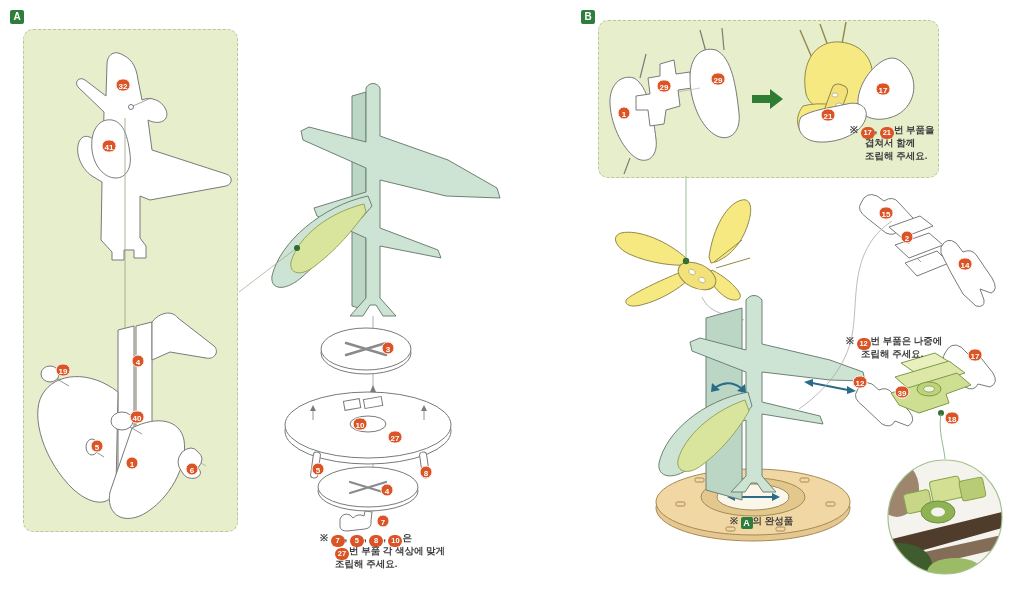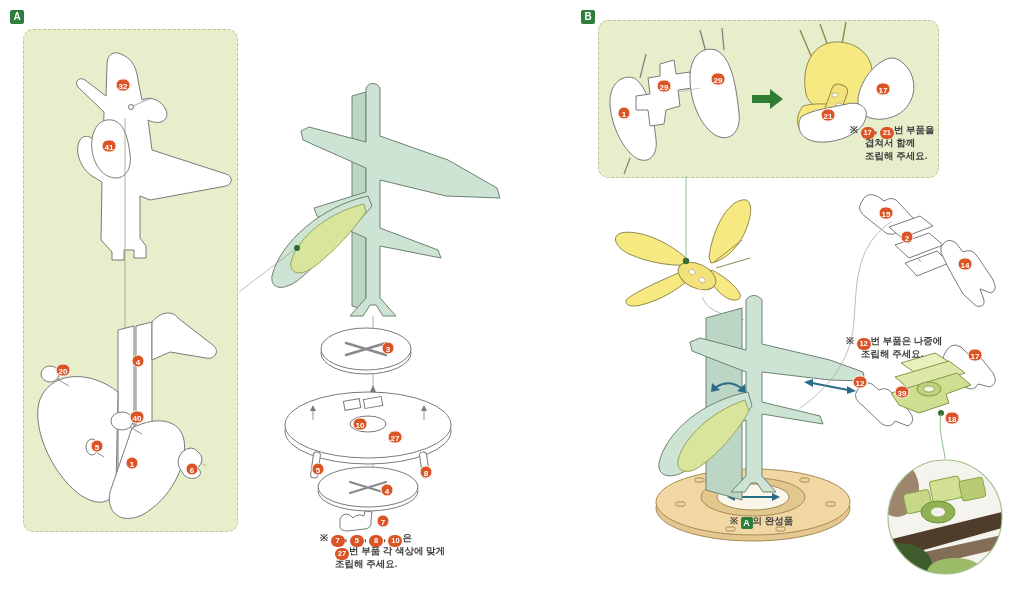--- a/index.html
+++ b/index.html
@@ -223,21 +223,21 @@
         </g>
         <ellipse cx="938" cy="512" rx="17" ry="11" fill="#8fb254" stroke="#6d9039"></ellipse>
         <ellipse cx="938" cy="512" rx="7" ry="4.5" fill="#f5f3ee"></ellipse>
       </g>
       <circle cx="945" cy="517" r="57" fill="none" stroke="#a4c08e" stroke-width="1.2"></circle>
     </g>
   </svg>
 
   <span class="co" style="left:123px;top:85px">32</span>
   <span class="co" style="left:109px;top:146px">41</span>
-  <span class="co" style="left:63px;top:370px">20</span>
+  <span class="co" style="left:63px;top:370px">19</span>
   <span class="co" style="left:138px;top:361px">4</span>
   <span class="co" style="left:137px;top:417px">40</span>
   <span class="co" style="left:97px;top:446px">5</span>
   <span class="co" style="left:132px;top:463px">1</span>
   <span class="co" style="left:192px;top:469px">6</span>
 
   <span class="co" style="left:388px;top:348px">3</span>
   <span class="co" style="left:360px;top:424px">10</span>
   <span class="co" style="left:395px;top:437px">27</span>
   <span class="co" style="left:318px;top:469px">5</span>

